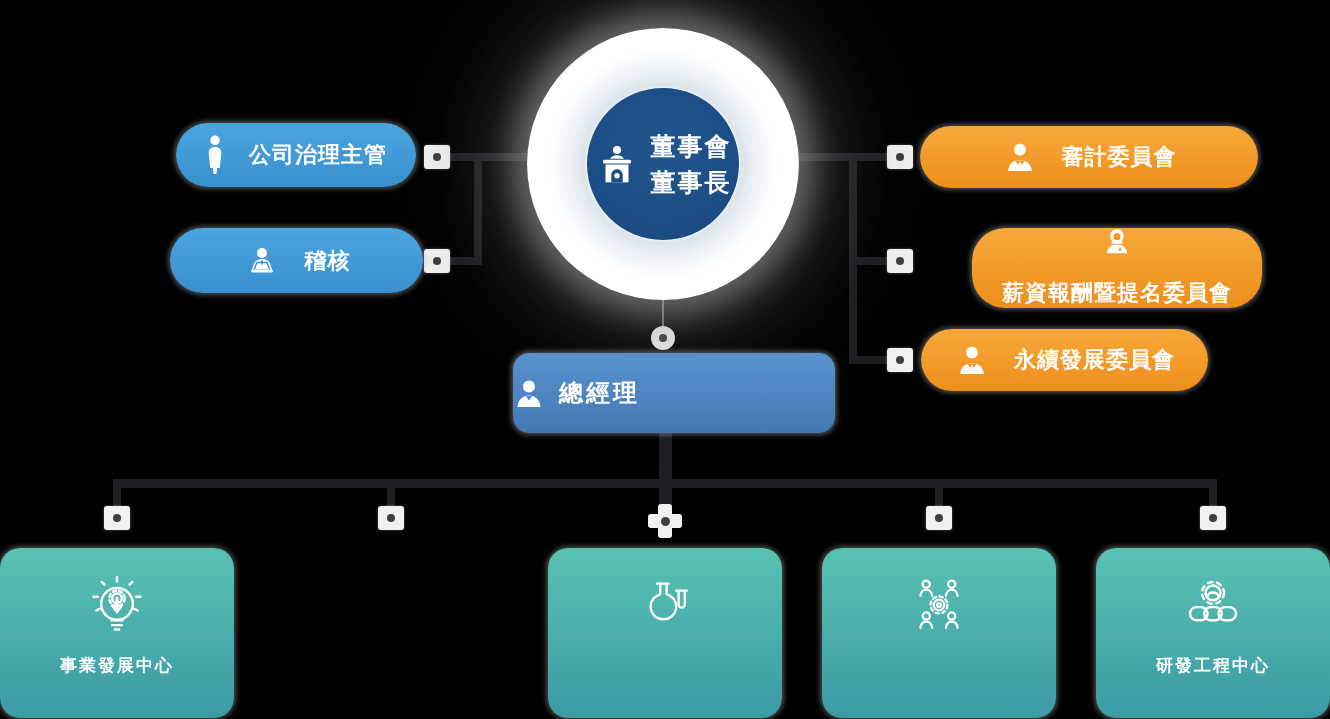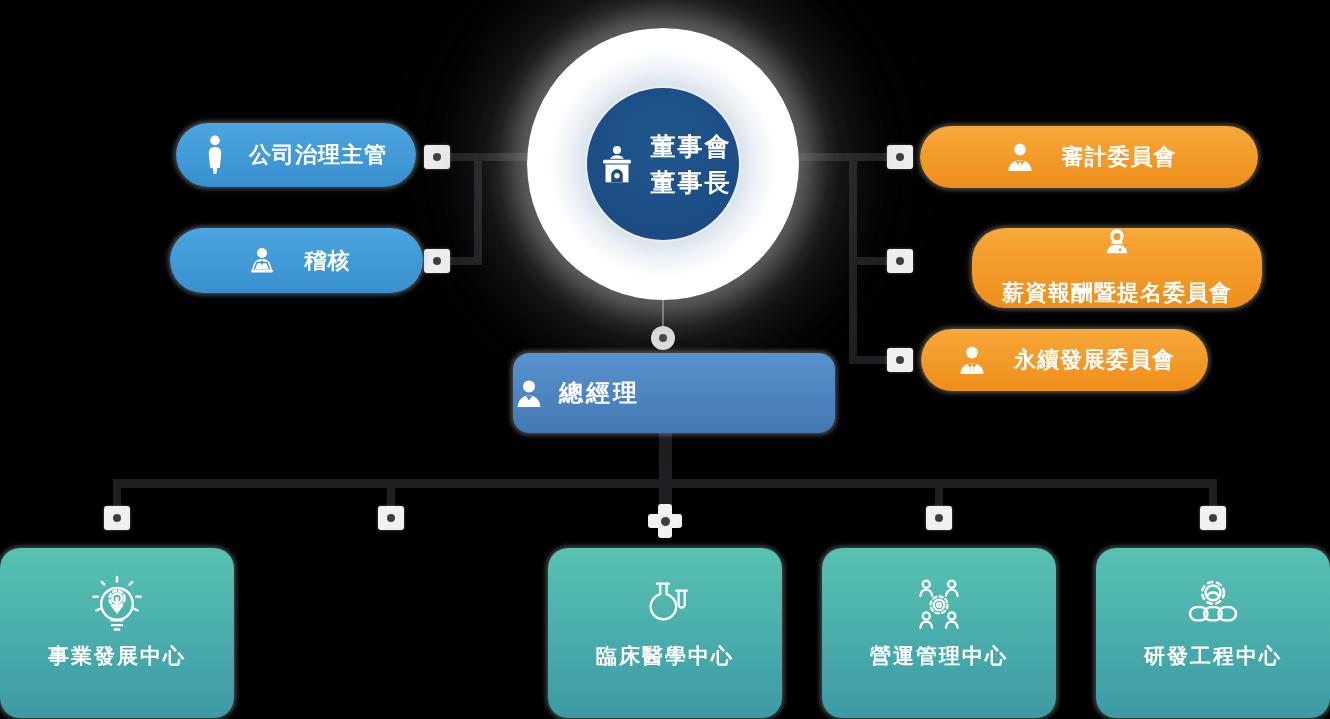--- a/index.html
+++ b/index.html
@@ -46,21 +46,21 @@
     background:linear-gradient(180deg,#5892cf,#4478b4);
     display:flex;align-items:center;justify-content:flex-start;gap:14px;
     font-size:24px;font-weight:700;letter-spacing:3px;
     box-shadow:0 0 5px 2px rgba(175,175,175,.45);margin-left:8px;}
   
   .center-box{position:absolute;top:548px;width:234px;height:170px;border-radius:20px;
     background:linear-gradient(180deg,#58c2b2,#3c9aa4);
     display:flex;flex-direction:column;align-items:center;justify-content:flex-start;
     box-shadow:0 0 5px 2px rgba(185,185,185,.40);}
   .center-box .cicon{margin-top:22px;height:72px;display:flex;align-items:center;justify-content:center;}
-  .center-box .clabel{font-size:21px;font-weight:700;letter-spacing:2px;}
+  .center-box .clabel{margin-top:12px;font-size:17px;font-weight:700;letter-spacing:2px;}
   .icon{display:block;}
 </style>
 </head>
 <body>
 
 <div class="stage">
 
   <div class="line" style="left:447px;top:153px;width:85px;height:8px;"></div>
   <div class="line" style="left:474px;top:153px;width:8px;height:112px;"></div>
   <div class="line" style="left:449px;top:257px;width:33px;height:8px;"></div>
@@ -185,40 +185,38 @@
 
   <div class="center-box" style="left:548px;">
     <div class="cicon">
       <svg class="icon" width="68" height="68" viewBox="0 0 64 64" fill="none" stroke="#fff" stroke-width="2.2" stroke-linecap="round" stroke-linejoin="round">
         <path d="M24.5 11h11"></path>
         <path d="M27.5 11v9.8c-5.3 1.7-9 6.3-9 11.7 0 6.9 5.4 12 12 12s12-5.1 12-12c0-5.4-3.7-10-9-11.7V11"></path>
         <path d="M42.5 17.5h10"></path>
         <path d="M44.8 17.5v13.2a2.9 2.9 0 005.8 0V17.5"></path>
       </svg>
     </div>
-    <div class="clabel">臨床醫學中心</div>
   </div>
 
   <div class="center-box" style="left:822px;">
     <div class="cicon">
       <svg class="icon" width="68" height="68" viewBox="0 0 64 64" fill="none" stroke="#fff" stroke-width="2.1" stroke-linecap="round">
         <circle cx="20" cy="11.5" r="3.4"></circle>
           <path d="M14.5 22.5c.5-3.8 2.7-5.8 5.5-5.8s5 2 5.5 5.8"></path>
         <circle cx="44" cy="11.5" r="3.4"></circle>
           <path d="M38.5 22.5c.5-3.8 2.7-5.8 5.5-5.8s5 2 5.5 5.8"></path>
         <circle cx="20" cy="41.5" r="3.4"></circle>
           <path d="M14.5 52.5c.5-3.8 2.7-5.8 5.5-5.8s5 2 5.5 5.8"></path>
         <circle cx="44" cy="41.5" r="3.4"></circle>
           <path d="M38.5 52.5c.5-3.8 2.7-5.8 5.5-5.8s5 2 5.5 5.8"></path>
         <circle cx="32" cy="31" r="8" stroke-dasharray="3.2 3.1"></circle>
         <circle cx="32" cy="31" r="5"></circle>
         <circle cx="32" cy="31" r="1.8"></circle>
       </svg>
     </div>
-    <div class="clabel">營運管理中心</div>
   </div>
 
   <div class="center-box" style="left:1096px;">
     <div class="cicon">
       <svg class="icon" width="70" height="70" viewBox="0 0 64 64" fill="none" stroke="#fff" stroke-width="2.2" stroke-linecap="round">
         <circle cx="32" cy="20" r="10" stroke-dasharray="4.2 4.2"></circle>
         <circle cx="32" cy="20" r="6.8"></circle>
         <path d="M26.5 24c.6-2.6 2.8-4.4 5.5-4.4s4.9 1.8 5.5 4.4"></path>
         <rect x="11" y="33" width="16" height="12" rx="6"></rect>
         <rect x="24" y="33" width="16" height="12" rx="6"></rect>

